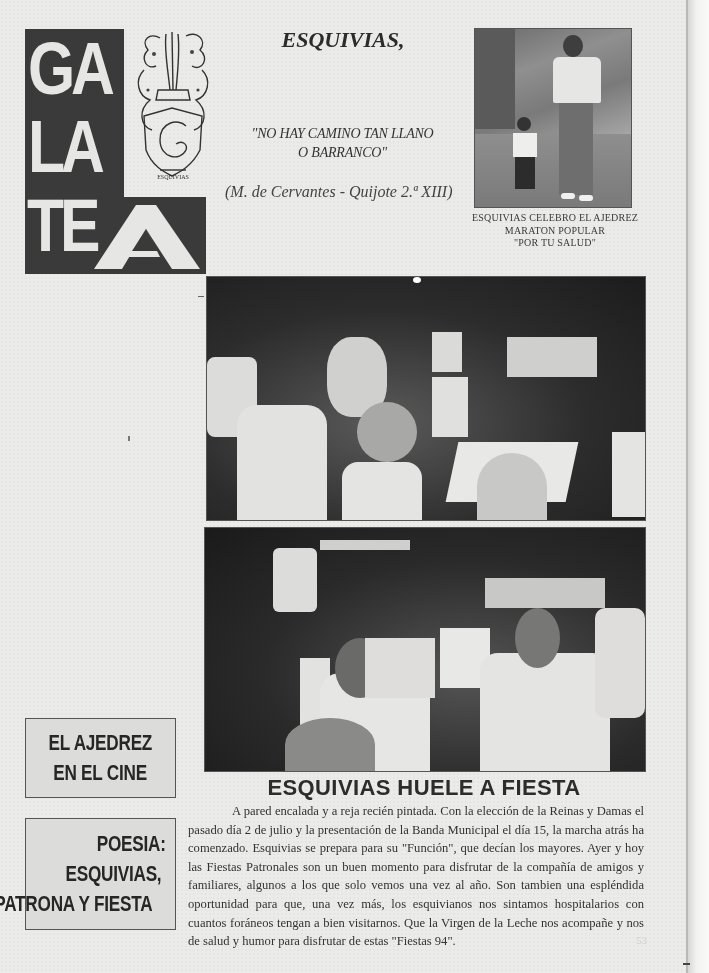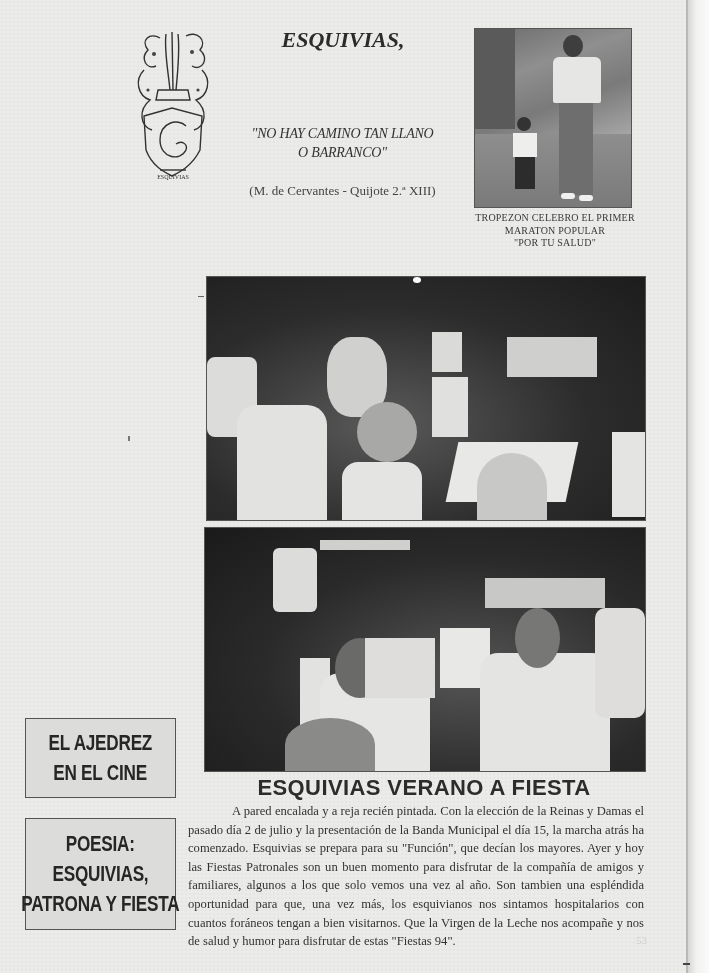--- a/index.html
+++ b/index.html
@@ -45,22 +45,22 @@
   .dateline {
     position:absolute; left:248px; top:28px; width:190px; text-align:center;
     font-family:"Liberation Serif", serif; font-style:italic; font-weight:bold;
     font-size:22px; line-height:24px; color:#2b2b2b;
   }
   .quote {
     position:absolute; left:225px; top:124px; width:235px; text-align:center;
     font-style:italic; font-size:14px; line-height:19px; color:#333; letter-spacing:-0.2px;
   }
   .quote-source {
-    position:absolute; left:225px; top:183px; width:235px; text-align:center;
-    font-size:13px; color:#444;
+    position:absolute; left:225px; top:183px; width:235px; 
+    font-style:italic; font-size:16px; color:#444;
   }
 
   
   .photo { position:absolute; overflow:hidden; border:1px solid #555; }
   .photo-maraton { left:474px; top:28px; width:156px; height:178px;
     background:linear-gradient(160deg,#6a6a6a 0%,#8f8f8f 25%,#7a7a7a 45%,#a8a8a8 70%,#9a9a9a 100%); }
   .photo-band1 { left:206px; top:276px; width:438px; height:243px;
     background:radial-gradient(ellipse at 40% 60%,#5a5a5a 0%,#2c2c2c 55%,#1c1c1c 100%); }
   .photo-band2 { left:204px; top:527px; width:440px; height:243px;
     background:radial-gradient(ellipse at 60% 60%,#555 0%,#2a2a2a 55%,#1a1a1a 100%); }
@@ -79,21 +79,21 @@
   }
   .feature span {
     display:block; text-align:center;
     font-family:"Liberation Sans", sans-serif; font-weight:bold;
     font-size:22px; line-height:30px; color:#262626;
     transform:scaleX(0.78); white-space:nowrap; letter-spacing:-0.3px;
   }
   .f1 { top:478px; height:111px; }
   .f2 { top:616px; height:78px; }
   .f3 { top:718px; height:78px; }
-  .f4 { top:818px; height:110px; }
+  .f4 { top:818px; height:110px;align-items:flex-end; }
 
   
   .headline {
     position:absolute; left:204px; top:775px; width:440px; text-align:center;
     font-family:"Liberation Sans", sans-serif; font-weight:bold;
     font-size:22px; letter-spacing:0.4px; color:#2c2c2c;
   }
   .body-text {
     position:absolute; left:188px; top:802px; width:456px;
     font-size:12.6px; line-height:18.6px; color:#333;
@@ -109,20 +109,32 @@
     font-weight:bold; pointer-events:none; }
 </style>
 </head>
 <body>
 
 <div class="page">
 
   <div class="bleed" style="left:240px;top:690px;font-size:40px;">AMIGO</div>
   <div class="bleed" style="left:330px;top:740px;font-size:20px;">REPUESTOS</div>
 
+  <div class="masthead">
+    <div class="mh-dark-top"></div>
+    <div class="mh-dark-bottom"></div>
+    <div class="mh-letters mh-ga">GA</div>
+    <div class="mh-letters mh-la">LA</div>
+    <div class="mh-letters mh-te">TE</div>
+    <svg class="mh-a-svg" width="116" height="72" viewBox="0 0 116 72">
+      <polygon points="6,70 48,6 68,6 112,70 84,70 58,30 34,70" fill="#e6e6e4"></polygon>
+      <polygon points="40,58 58,30 72,58" fill="#e6e6e4"></polygon>
+      <polygon points="44,52 58,30 70,52" fill="#3a3a3a"></polygon>
+    </svg>
+  </div>
 
   <svg class="crest" viewBox="0 0 86 152">
     <g fill="none" stroke="#333" stroke-width="1.4">
       <path d="M30,8 C20,2 10,10 18,20 C10,28 16,40 26,36"></path>
       <path d="M56,6 C66,0 78,10 70,20 C80,28 72,42 62,36"></path>
       <path d="M36,4 C34,20 38,40 40,60"></path>
       <path d="M48,4 C50,20 48,40 46,60"></path>
       <path d="M42,2 L43,60"></path>
       <path d="M28,60 L58,60 L60,70 L26,70 Z"></path>
       <path d="M14,40 C4,50 8,66 20,70 C8,80 10,96 22,100"></path>
@@ -156,21 +168,21 @@
     <div class="ph-shape" style="left:88px;top:6px;width:20px;height:22px;border-radius:50%;background:#3e3e3e;"></div>
     <div class="ph-shape" style="left:78px;top:28px;width:48px;height:46px;background:#e6e6e4;border-radius:6px 6px 2px 2px;"></div>
     <div class="ph-shape" style="left:84px;top:74px;width:34px;height:92px;background:#6e6e6e;"></div>
     <div class="ph-shape" style="left:42px;top:88px;width:14px;height:14px;border-radius:50%;background:#333;"></div>
     <div class="ph-shape" style="left:38px;top:104px;width:24px;height:24px;background:#eeeeec;"></div>
     <div class="ph-shape" style="left:40px;top:128px;width:20px;height:32px;background:#2c2c2c;"></div>
     <div class="ph-shape" style="left:86px;top:164px;width:14px;height:6px;background:#f0f0f0;border-radius:3px;"></div>
     <div class="ph-shape" style="left:104px;top:166px;width:14px;height:6px;background:#f0f0f0;border-radius:3px;"></div>
   </div>
   <div class="caption-maraton">
-    <div>TROPEZON CELEBRO EL PRIMER</div>
+    <div>ESQUIVIAS CELEBRO EL AJEDREZ</div>
     <div>MARATON POPULAR</div>
     <div>"POR TU SALUD"</div>
   </div>
 
   <div class="photo photo-band1">
     <div class="ph-shape" style="left:0;top:80px;width:50px;height:80px;background:#dcdcda;border-radius:8px;"></div>
     <div class="ph-shape" style="left:30px;top:128px;width:90px;height:115px;background:#e2e2e0;border-radius:20px 20px 0 0;"></div>
     <div class="ph-shape" style="left:120px;top:60px;width:60px;height:80px;background:#d0d0ce;border-radius:40%;"></div>
     <div class="ph-shape" style="left:135px;top:185px;width:80px;height:58px;background:#e4e4e2;border-radius:16px 16px 0 0;"></div>
     <div class="ph-shape" style="left:150px;top:125px;width:60px;height:60px;background:#a8a8a6;border-radius:50%;"></div>
@@ -201,21 +213,21 @@
   <div class="feature f3">
     <span>EL AJEDREZ</span>
     <span>EN EL CINE</span>
   </div>
   <div class="feature f4">
     <span>POESIA:</span>
     <span>ESQUIVIAS,</span>
     <span>PATRONA Y FIESTA</span>
   </div>
 
-  <div class="headline">ESQUIVIAS VERANO A FIESTA</div>
+  <div class="headline">ESQUIVIAS HUELE A FIESTA</div>
   <div class="body-text">A pared encalada y a reja recién pintada. Con la elección de la Reinas y Damas el pasado día 2 de julio y la presentación de la Banda Municipal el día 15, la marcha atrás ha comenzado. Esquivias se prepara para su "Función", que decían los mayores. Ayer y hoy las Fiestas Patronales son un buen momento para disfrutar de la compañía de amigos y familiares, algunos a los que solo vemos una vez al año. Son tambien una espléndida oportunidad para que, una vez más, los esquivianos nos sintamos hospitalarios con cuantos foráneos tengan a bien visitarnos. Que la Virgen de la Leche nos acompañe y nos de salud y humor para disfrutar de estas "Fiestas 94".</div>
 
   <div class="dot"></div>
   <div class="dash"></div>
   <div class="page-num">53</div>
 </div>
 
 <div class="page-shadow"></div>
 <div class="page-edge"></div>
 <div class="corner-mark"></div>

